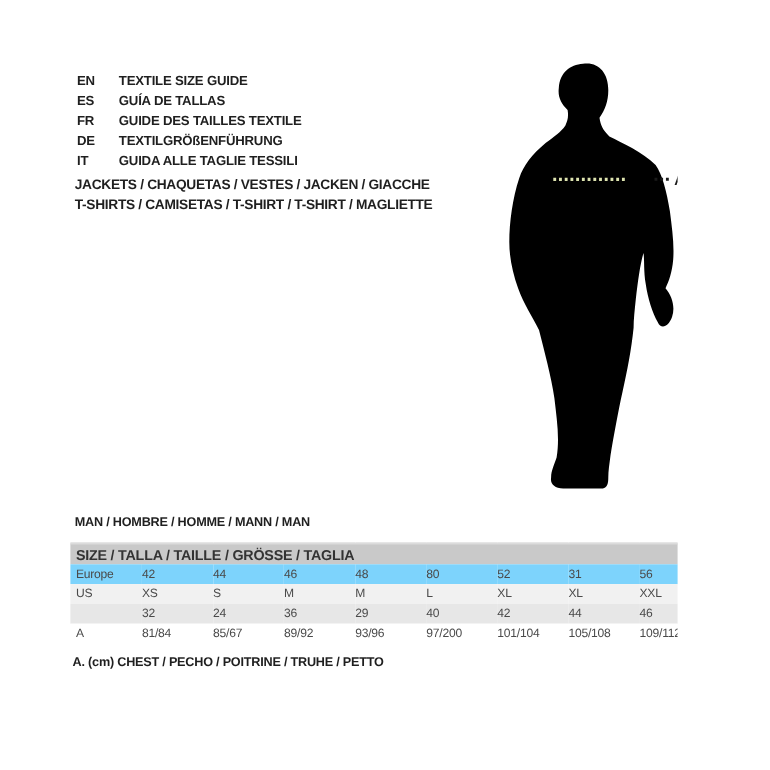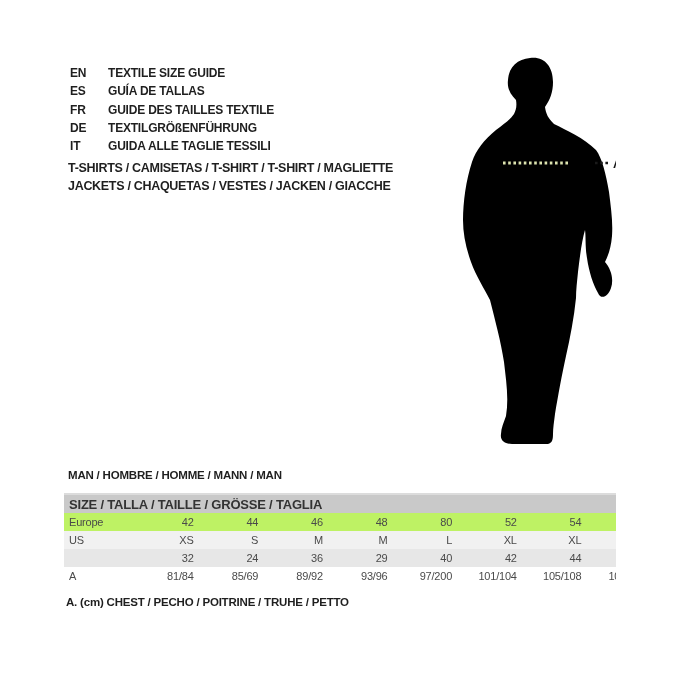--- a/index.html
+++ b/index.html
@@ -24,23 +24,23 @@
     position:absolute;left:64px;top:493px;width:582px;
     border-collapse:collapse;table-layout:fixed;
     font-size:11px;color:#4a4a4a;letter-spacing:-0.2px;
   }
   .size-table col.lbl{width:65px;}
   .size-table th{
     background:#c9c9c9;border-top:2px solid #dcdcdc;
     text-align:left;font-weight:600;color:#333;font-size:13px;
     height:16px;padding:1px 0 1px 5px;letter-spacing:-0.2px;
   }
-  .size-table td{height:18px;padding:0;text-align:right;font-weight:400;white-space:nowrap;}
+  .size-table td{height:18px;padding:0;text-align:left;font-weight:400;white-space:nowrap;}
   .size-table td.row-label{text-align:left;padding-left:5px;}
-  .size-table tr.row-1{background:#bef264;}
+  .size-table tr.row-1{background:#7dd3fc;}
   .size-table tr.row-2{background:#f1f1f1;}
   .size-table tr.row-3{background:#e7e7e7;}
   .size-table tr.row-4{background:#ffffff;}
   
   .footnote{position:absolute;left:66px;top:596px;font-size:11.5px;font-weight:700;letter-spacing:-0.2px;white-space:nowrap;}
 </style>
 </head>
 <body>
 
 <div class="canvas">
@@ -57,22 +57,22 @@
     </div>
     <div class="lang-row">
       <span class="code">DE</span><span class="lbl">TEXTILGRÖßENFÜHRUNG</span>
     </div>
     <div class="lang-row">
       <span class="code">IT</span><span class="lbl">GUIDA ALLE TAGLIE TESSILI</span>
     </div>
   </div>
 
   <div class="categories">
+    <div class="cat-line">JACKETS / CHAQUETAS / VESTES / JACKEN / GIACCHE</div>
     <div class="cat-line">T-SHIRTS / CAMISETAS / T-SHIRT / T-SHIRT / MAGLIETTE</div>
-    <div class="cat-line">JACKETS / CHAQUETAS / VESTES / JACKEN / GIACCHE</div>
   </div>
 
   <div class="figure">
     <svg width="220" height="400" viewBox="0 0 220 400">
       <path fill="#000000" d="
         M 90 8
         C 104 6 113 16 113 32
         C 113 42 110 50 105 57
         C 106 64 108 68 114 74
         C 126 80 144 88 156 100
@@ -130,21 +130,21 @@
     </thead>
     <tbody>
       <tr class="row-1">
         <td class="row-label">Europe</td>
         <td>42</td>
         <td>44</td>
         <td>46</td>
         <td>48</td>
         <td>80</td>
         <td>52</td>
-        <td>54</td>
+        <td>31</td>
         <td>56</td>
       </tr>
       <tr class="row-2">
         <td class="row-label">US</td>
         <td>XS</td>
         <td>S</td>
         <td>M</td>
         <td>M</td>
         <td>L</td>
         <td>XL</td>
@@ -158,21 +158,21 @@
         <td>36</td>
         <td>29</td>
         <td>40</td>
         <td>42</td>
         <td>44</td>
         <td>46</td>
       </tr>
       <tr class="row-4">
         <td class="row-label">A</td>
         <td>81/84</td>
-        <td>85/69</td>
+        <td>85/67</td>
         <td>89/92</td>
         <td>93/96</td>
         <td>97/200</td>
         <td>101/104</td>
         <td>105/108</td>
         <td>109/112</td>
       </tr>
     </tbody>
   </table>
 

